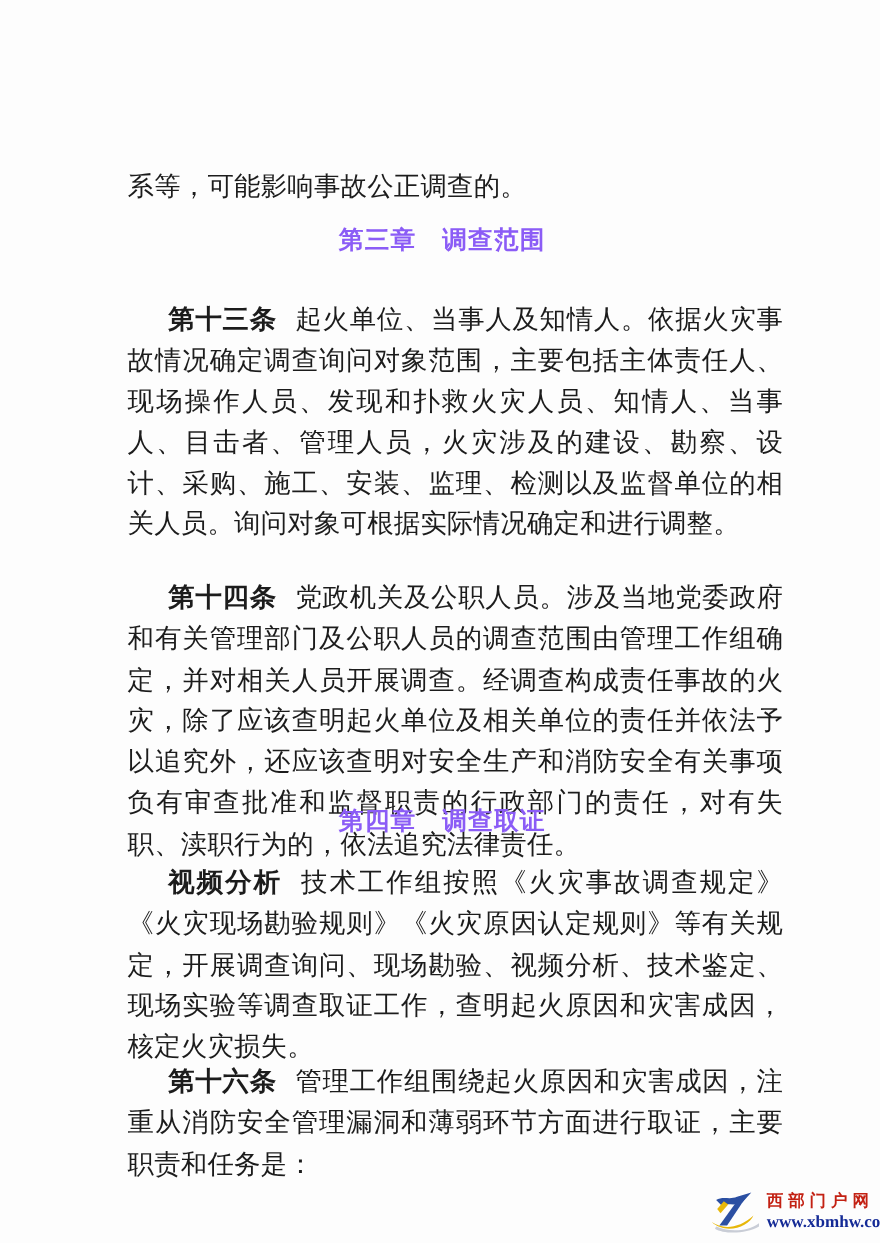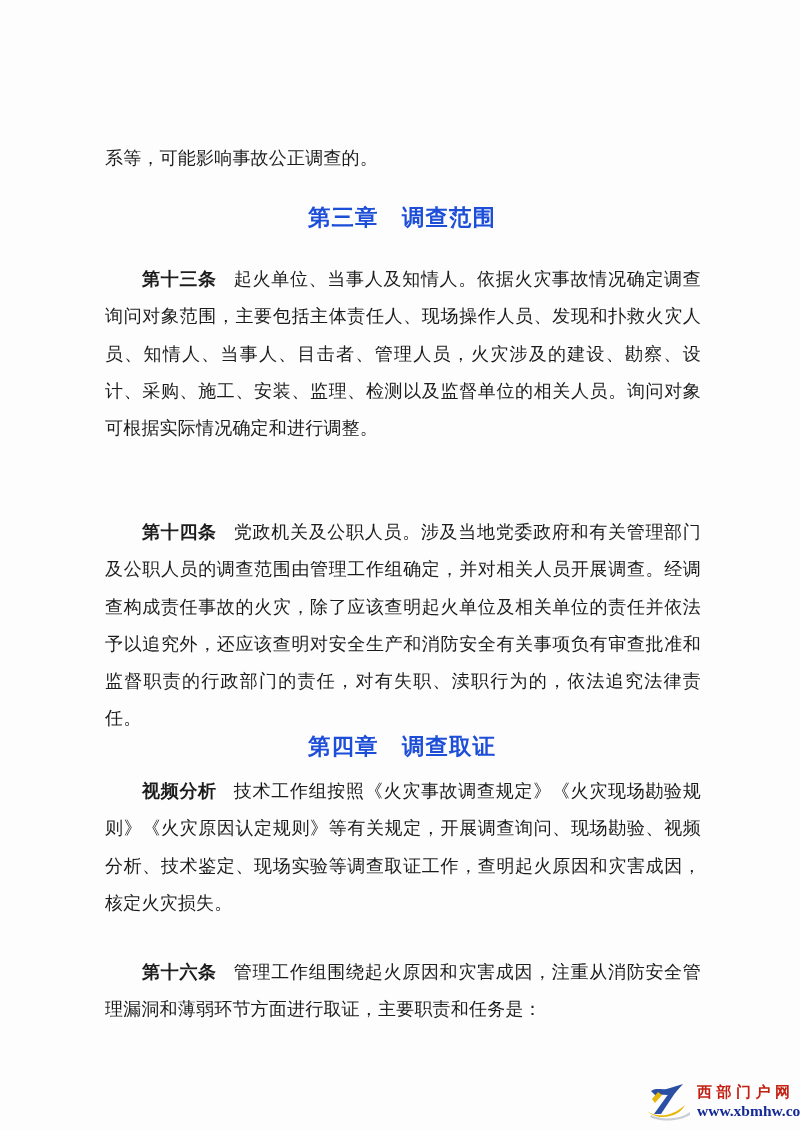--- a/index.html
+++ b/index.html
@@ -14,45 +14,45 @@
     margin: 0 auto;
     background: #fdfdfd;
     overflow: hidden;
     font-family: "Liberation Sans", "DejaVu Sans", sans-serif;
     color: #1c1c1c;
   }
   .body-text {
     position: absolute;
     left: 104px;
     width: 596px;
-    font-size: 18px;
+    font-size: 24px;
     line-height: 37.3px;
     letter-spacing: 0.2px;
-    margin: 1px;
+    margin: 12px;
     text-align: justify;
     text-justify: inter-character;
   }
   .para {
     text-indent: 37px;
   }
   .art-num {
     font-weight: bold;
     margin-right: 17px;
   }
   .chapter-heading {
     position: absolute;
     left: 104px;
     width: 596px;
     margin: 0;
     text-align: center;
     font-size: 22.5px;
     font-weight: bold;
     letter-spacing: 1px;
     line-height: 30px;
-    color: #1d4ed8;
+    color: #8b5cf6;
   }
   .intro { top: 139px; }
   .ch3   { top: 203px; }
   .art13 { top: 260px; }
   .art14 { top: 513px; }
   .ch4   { top: 732px; }
   .art15 { top: 772px; }
   .art16 { top: 953px; }
 
   .watermark {

